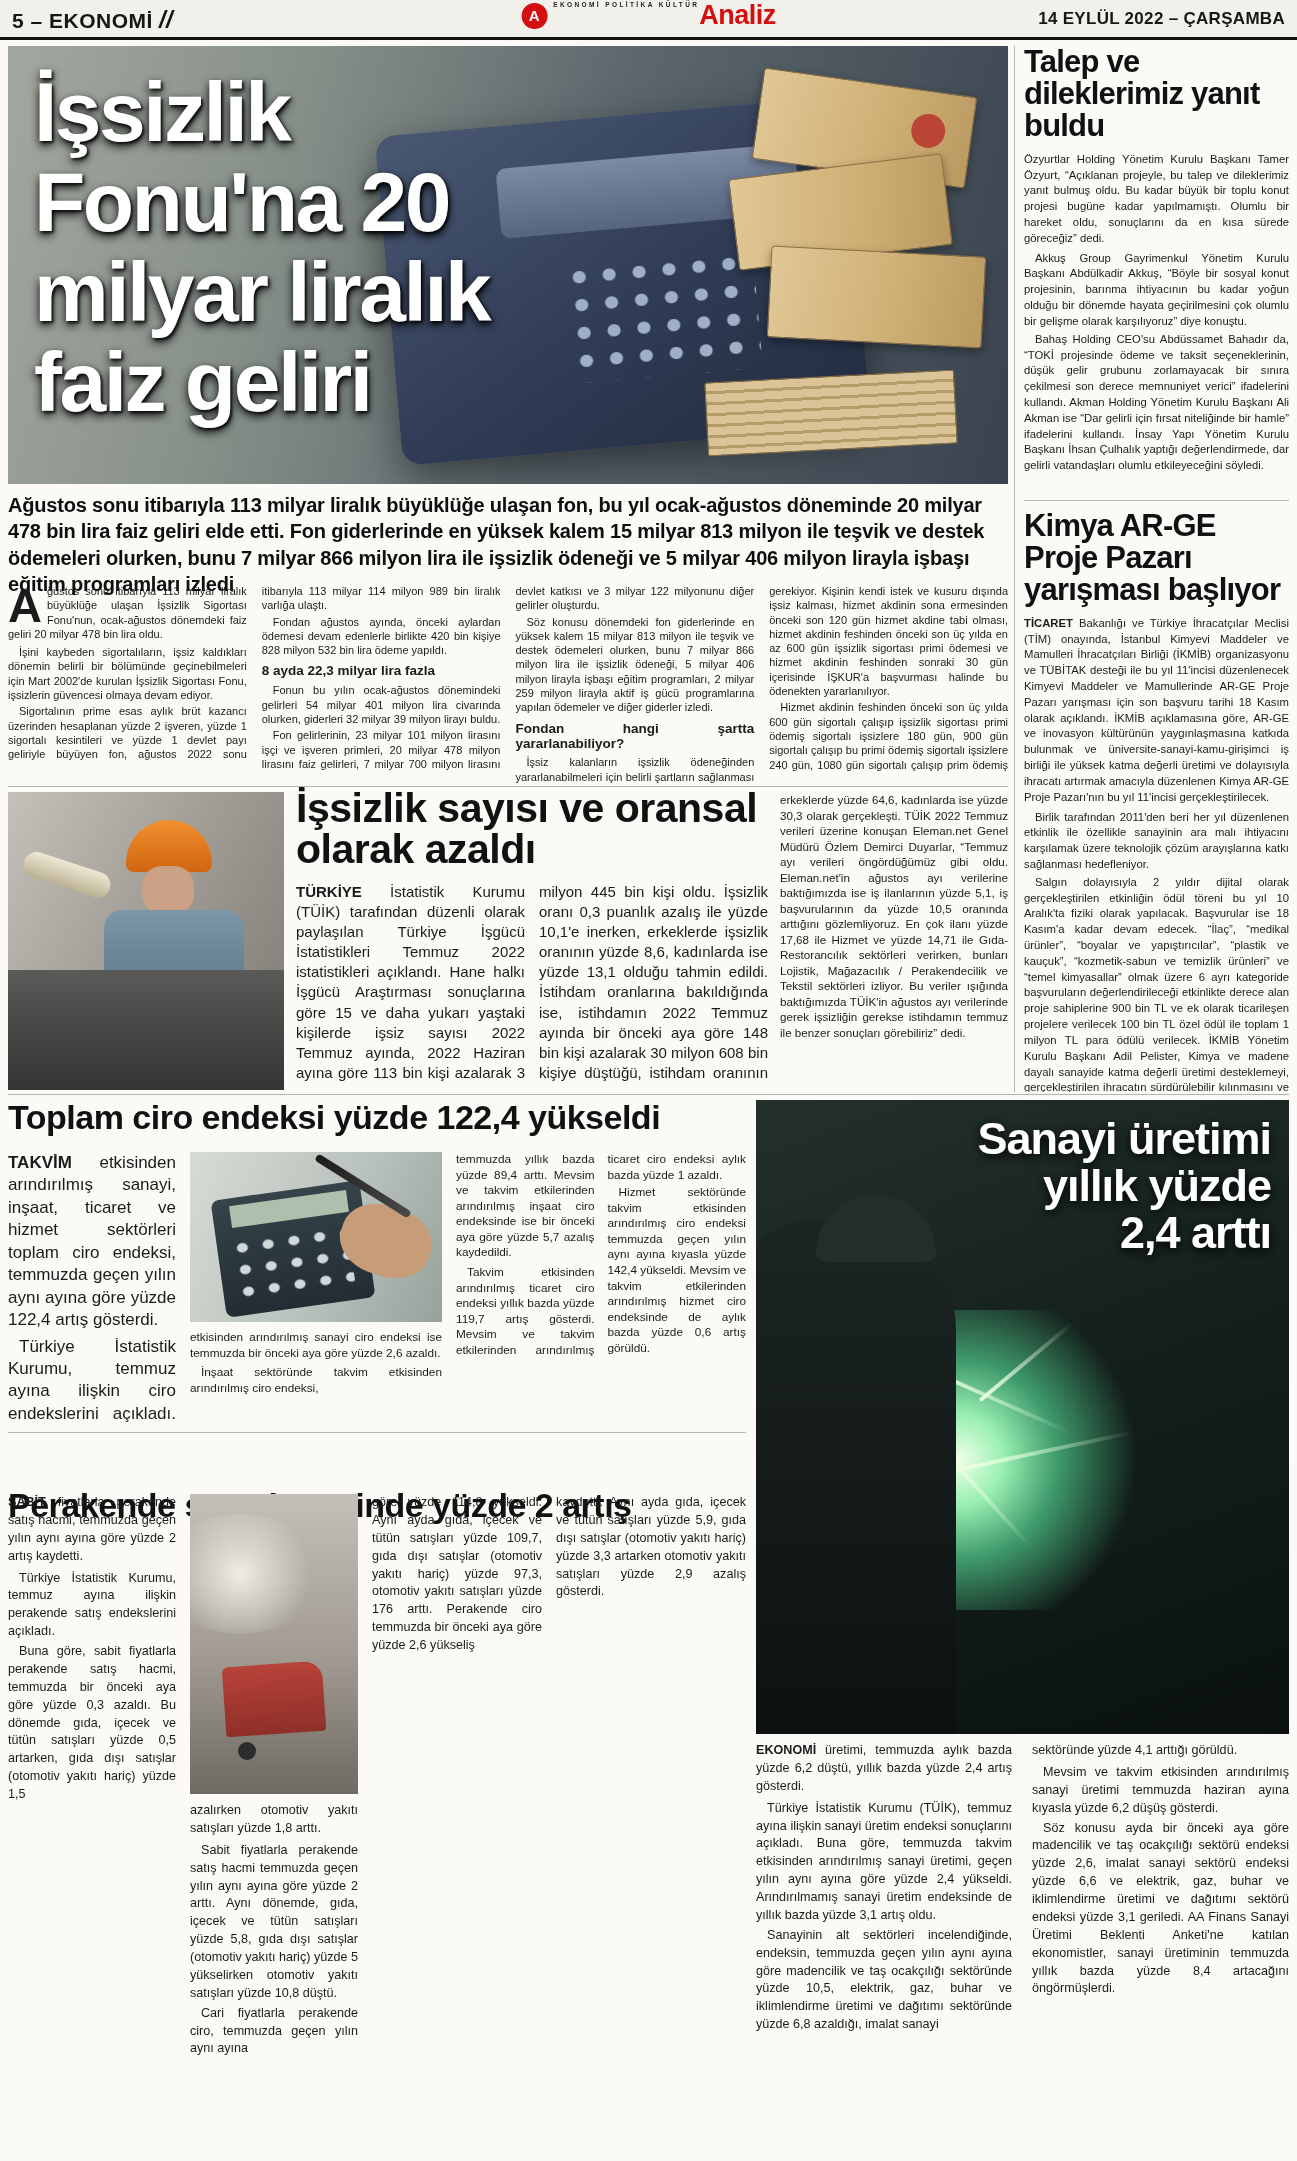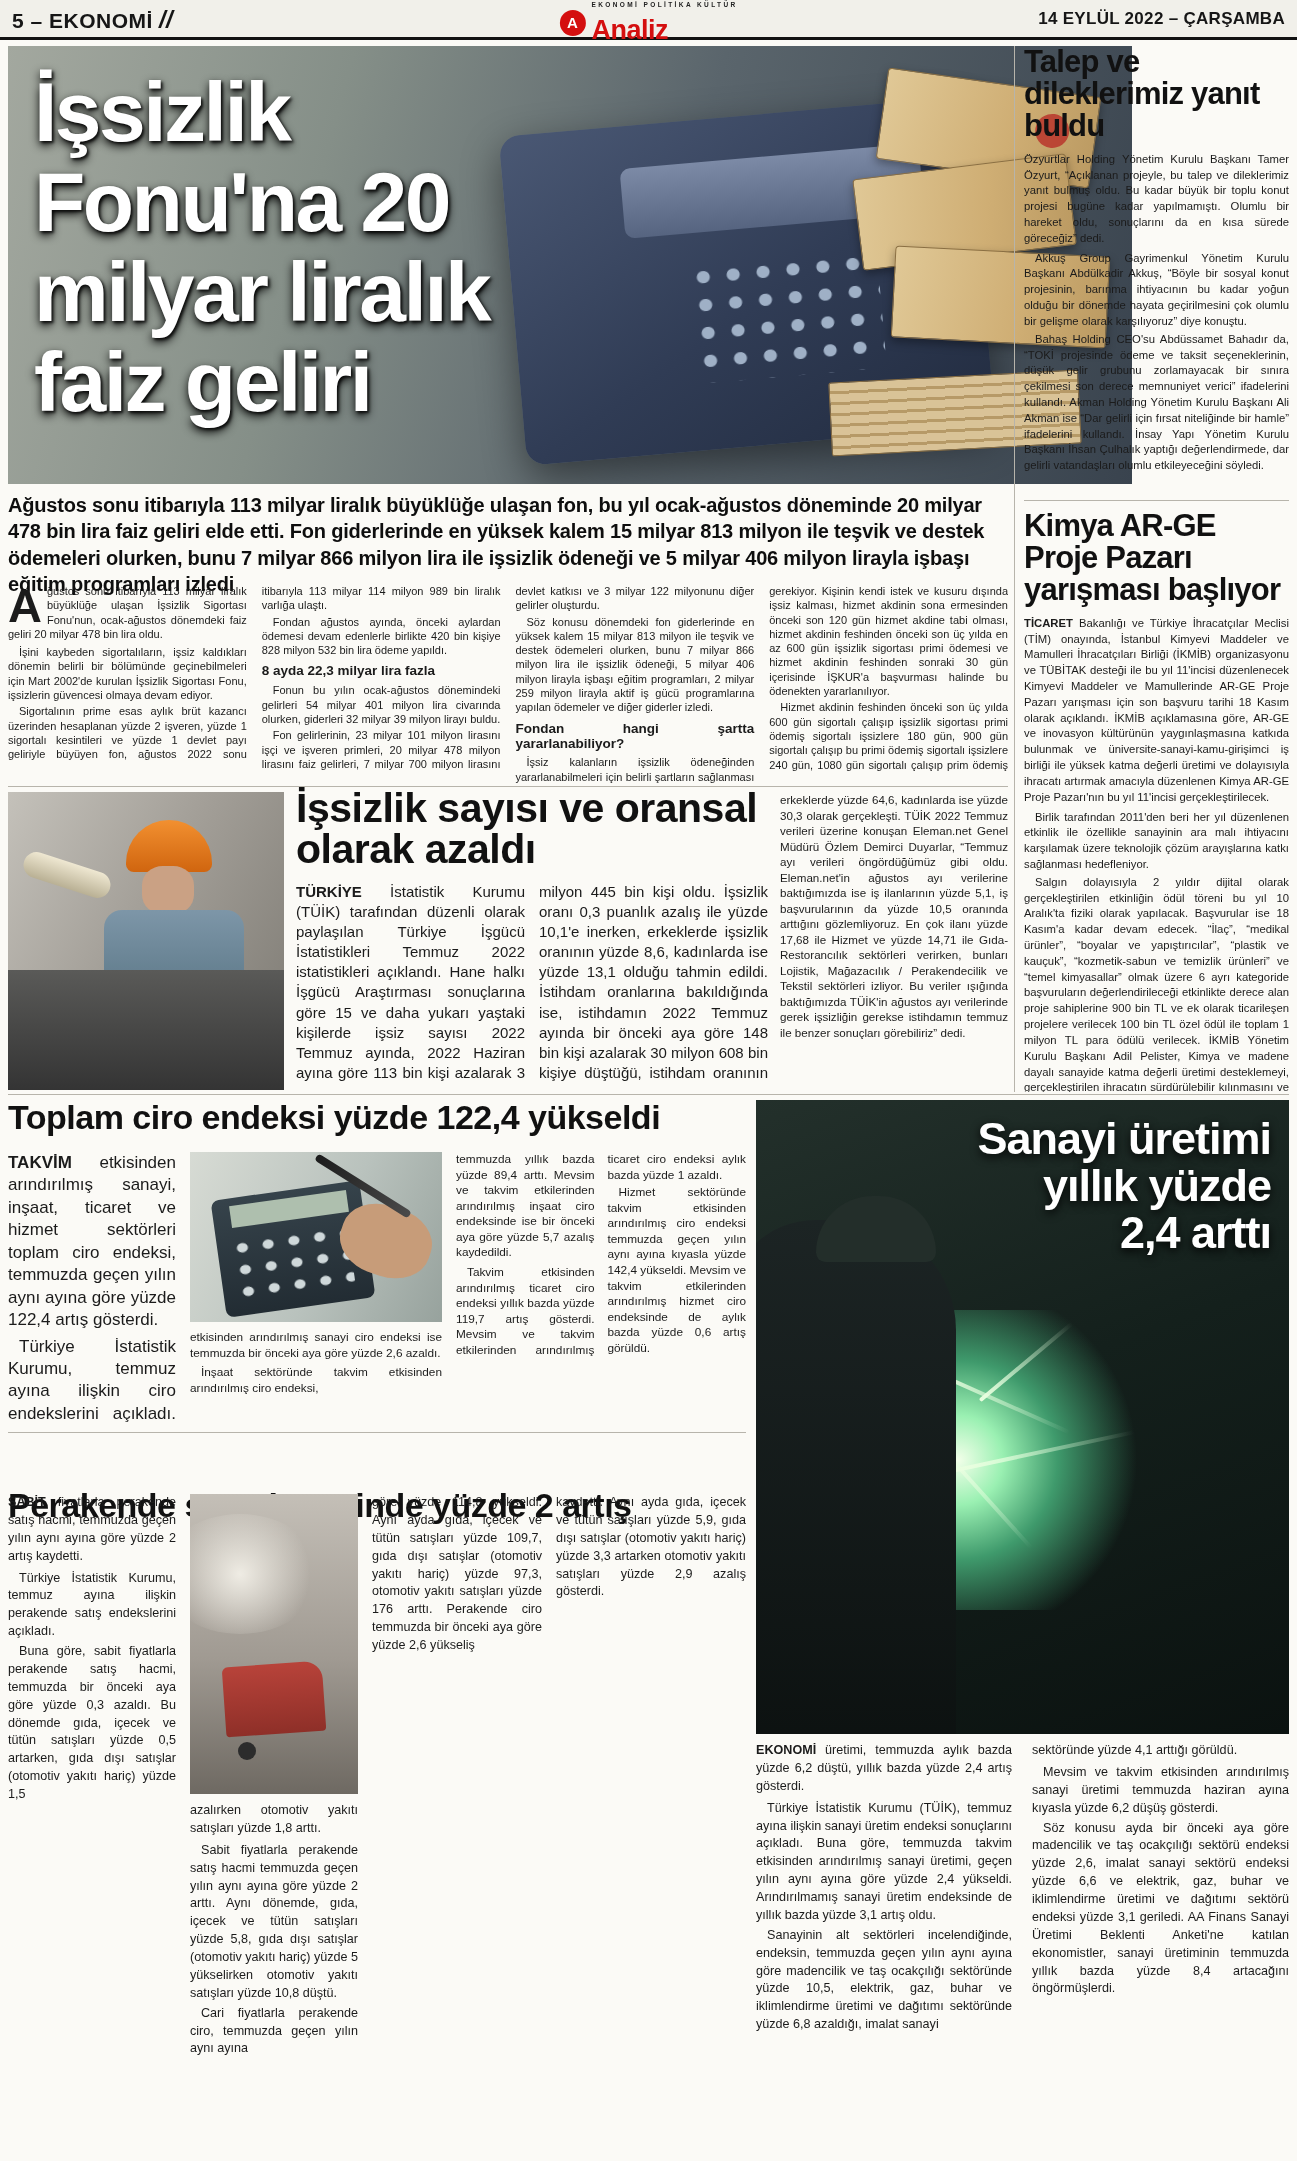--- a/index.html
+++ b/index.html
@@ -11,34 +11,34 @@
   }
 
   
   .masthead { position:absolute; left:0; top:0; width:1297px; height:40px;
     background:#f1f0ea; border-bottom:3px solid #121212; }
   .page-label { position:absolute; left:12px; top:6px; font-size:21px; font-weight:800; letter-spacing:.5px; }
   .page-label .slashes { font-weight:900; font-style:italic; font-size:24px; margin-left:6px; }
   .logo { position:absolute; left:50%; top:2px; transform:translateX(-50%); display:flex; align-items:center; gap:6px; }
   .logo-icon { width:26px; height:26px; border-radius:50%; background:#d40f0f; color:#fff;
     font-weight:900; font-size:15px; display:flex; align-items:center; justify-content:center; }
-  .logo-col { display:flex; flex-direction:column; line-height:1;gap:8px; }
+  .logo-col { display:flex; flex-direction:row; line-height:1; }
   .logo-tag { font-size:6.5px; letter-spacing:2.4px; font-weight:700; color:#222; }
   .logo-name { font-size:27px; font-weight:900; color:#d40f0f; letter-spacing:-.5px; }
   .issue-date { position:absolute; right:12px; top:9px; font-size:17px; font-weight:800; letter-spacing:.3px; }
 
   
   .txt { text-align:justify; overflow:hidden; color:#1b1b1b; }
   .txt p { margin:0 0 4px 0; }
   .txt p.ind { text-indent:11px; margin-bottom:2px; }
   .sub { font-weight:800; line-height:1.1; margin:7px 0 4px 0; }
   .hl { font-weight:900; color:#111; letter-spacing:-0.5px; }
 
   
-  .hero { position:absolute; left:8px; top:46px; width:1124px; height:438px; overflow:hidden; background:#8b5cf6; }
+  .hero { position:absolute; left:8px; top:46px; width:1000px; height:438px; overflow:hidden; background:#8b5cf6; }
   .hero-bg { position:absolute; inset:0;
     background:linear-gradient(105deg,#a3a89f 0%,#858f88 28%,#5a656c 58%,#39434e 100%); }
   .machine { position:absolute; right:150px; top:70px; width:470px; height:330px; border-radius:20px;
     background:linear-gradient(150deg,#4a5874 0%,#303c55 55%,#222c40 100%);
     transform:rotate(-5deg); box-shadow:0 14px 40px rgba(0,0,0,.45); }
   .machine-panel { position:absolute; right:210px; top:110px; width:300px; height:70px; border-radius:10px;
     background:linear-gradient(#7c8aa6,#566480); transform:rotate(-5deg); }
   .keypad { position:absolute; right:250px; top:210px; width:190px; height:120px; transform:rotate(-5deg);
     background-image:radial-gradient(#9fb0c6 6px, rgba(0,0,0,0) 7px); background-size:30px 28px; }
   .note { position:absolute; width:215px; height:92px; border:1px solid #8a6f43; border-radius:4px;

